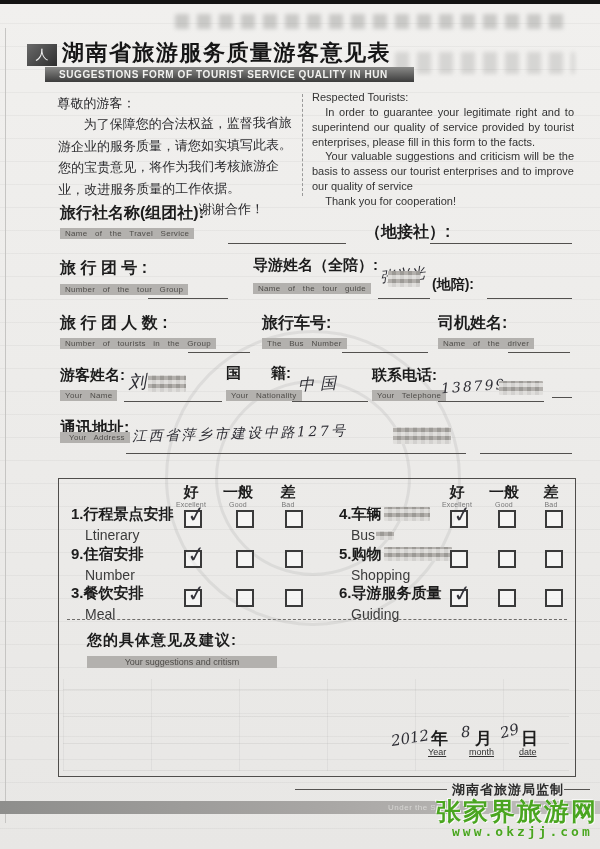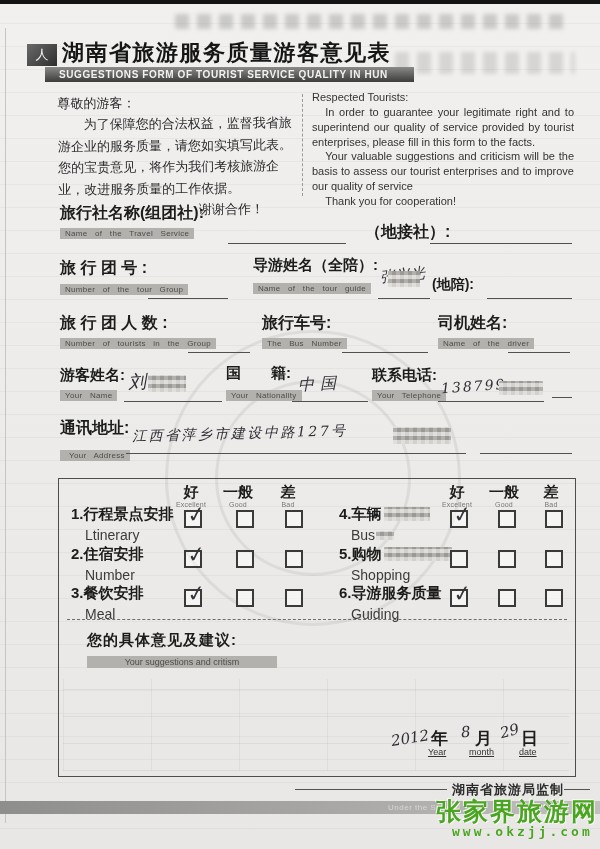--- a/index.html
+++ b/index.html
@@ -132,21 +132,21 @@
   <div class="abs hand" style="left:298px;top:374px;font-size:16px;letter-spacing:6px;transform:rotate(-3deg);">中国</div>
   <div class="abs uline" style="left:292px;top:400px;width:76px;"></div>
   <div class="abs cn-label" style="left:372px;top:366px;font-size:15px;">联系电话:</div>
   <div class="abs en-tag" style="left:372px;top:390px;">Your Telephone</div>
   <div class="abs hand" style="left:441px;top:378px;font-size:14px;letter-spacing:2px;transform:rotate(-4deg);">138799</div>
   <div class="abs censor" style="left:499px;top:381px;width:44px;height:14px;"></div>
   <div class="abs uline" style="left:438px;top:400px;width:106px;"></div>
   <div class="abs uline" style="left:552px;top:396px;width:20px;"></div>
 
   <div class="abs cn-label" style="left:60px;top:418px;font-size:16px;">通讯地址:</div>
-  <div class="abs en-tag" style="left:60px;top:450px;padding-left:9px;">Your Address</div>
+  <div class="abs en-tag" style="left:60px;top:432px;padding-left:9px;">Your Address</div>
   <div class="abs hand" style="left:132px;top:425px;font-size:14px;letter-spacing:2.5px;transform:rotate(-1.5deg);">江西省萍乡市建设中路127号</div>
   <div class="abs censor" style="left:393px;top:427px;width:58px;height:17px;"></div>
   <div class="abs uline" style="left:126px;top:452px;width:340px;"></div>
   <div class="abs uline" style="left:480px;top:452px;width:92px;"></div>
 
   <div class="abs bigbox">
 
     <div class="abs rt-head" style="left:111px;top:4px;">好</div>
     <div class="abs rt-head-en" style="left:109px;top:22px;">Excellent</div>
     <div class="abs rt-head" style="left:158px;top:4px;">一般</div>
@@ -160,21 +160,21 @@
     <div class="abs rt-head-en" style="left:422px;top:22px;">Good</div>
     <div class="abs rt-head" style="left:471px;top:4px;">差</div>
     <div class="abs rt-head-en" style="left:469px;top:22px;">Bad</div>
 
     <div class="abs rt-label" style="left:12px;top:26px;">1.行程景点安排</div>
     <div class="abs rt-en" style="left:26px;top:48px;">Ltinerary</div>
     <div class="abs checkbox checked" style="left:125px;top:31px;"></div>
     <div class="abs checkbox" style="left:177px;top:31px;"></div>
     <div class="abs checkbox" style="left:226px;top:31px;"></div>
 
-    <div class="abs rt-label" style="left:12px;top:66px;">2.住宿安排</div>
+    <div class="abs rt-label" style="left:12px;top:66px;">9.住宿安排</div>
     <div class="abs rt-en" style="left:26px;top:88px;">Number</div>
     <div class="abs checkbox checked" style="left:125px;top:71px;"></div>
     <div class="abs checkbox" style="left:177px;top:71px;"></div>
     <div class="abs checkbox" style="left:226px;top:71px;"></div>
 
     <div class="abs rt-label" style="left:12px;top:105px;">3.餐饮安排</div>
     <div class="abs rt-en" style="left:26px;top:127px;">Meal</div>
     <div class="abs checkbox checked" style="left:125px;top:110px;"></div>
     <div class="abs checkbox" style="left:177px;top:110px;"></div>
     <div class="abs checkbox" style="left:226px;top:110px;"></div>

